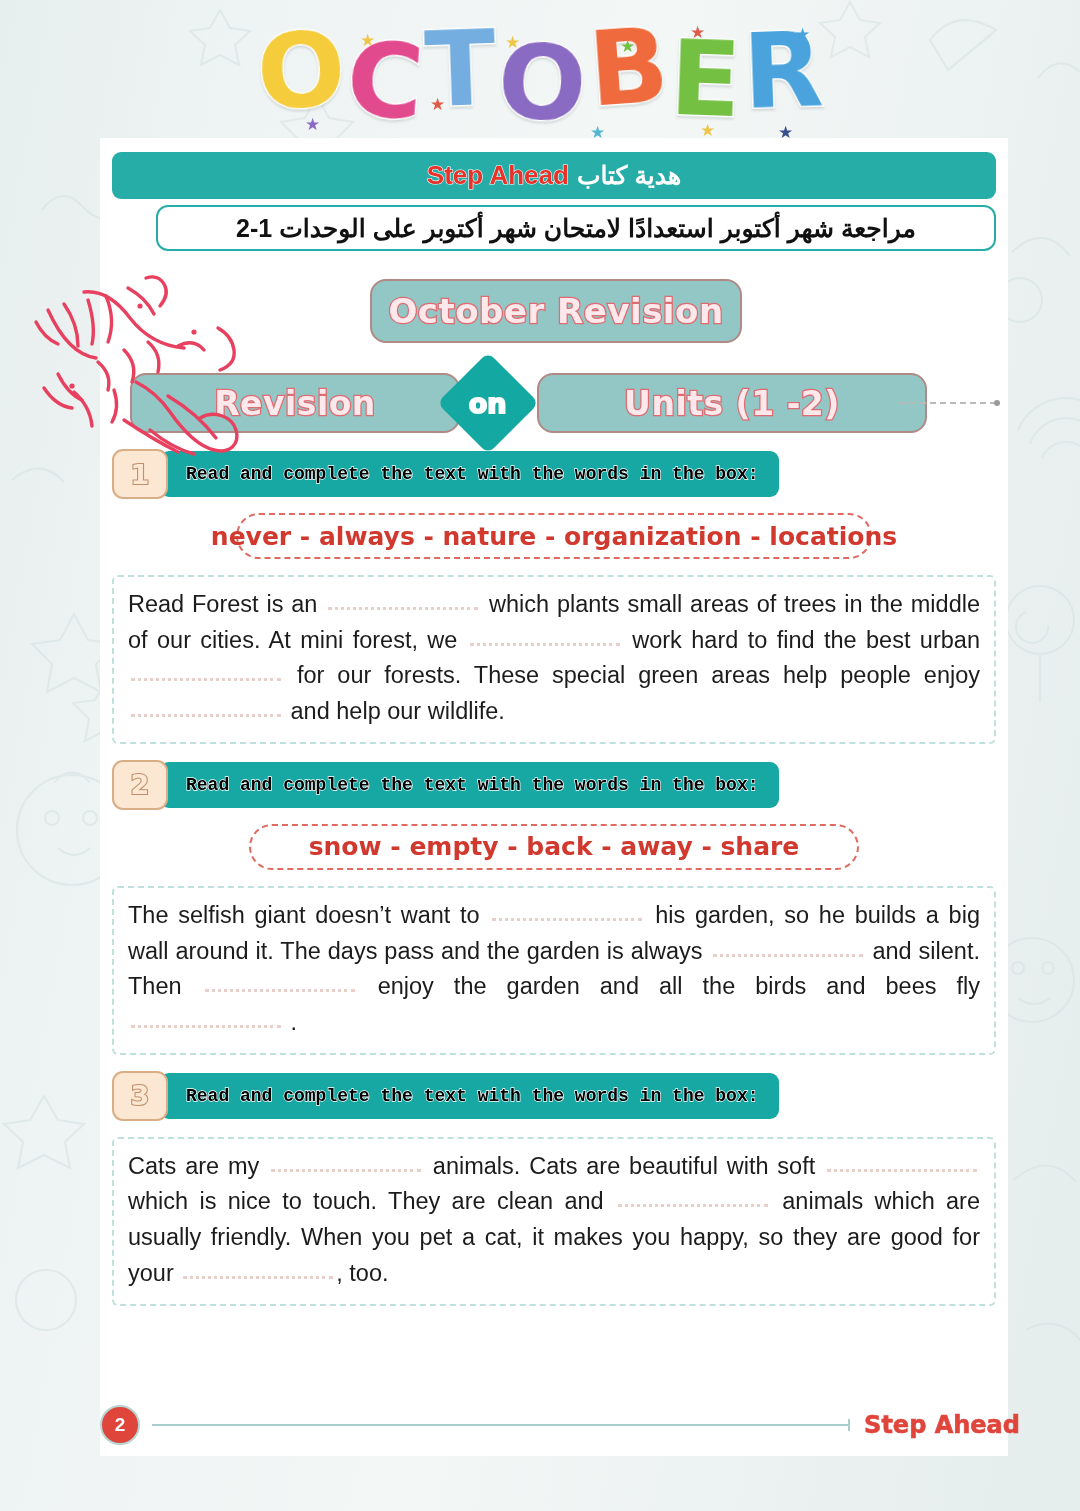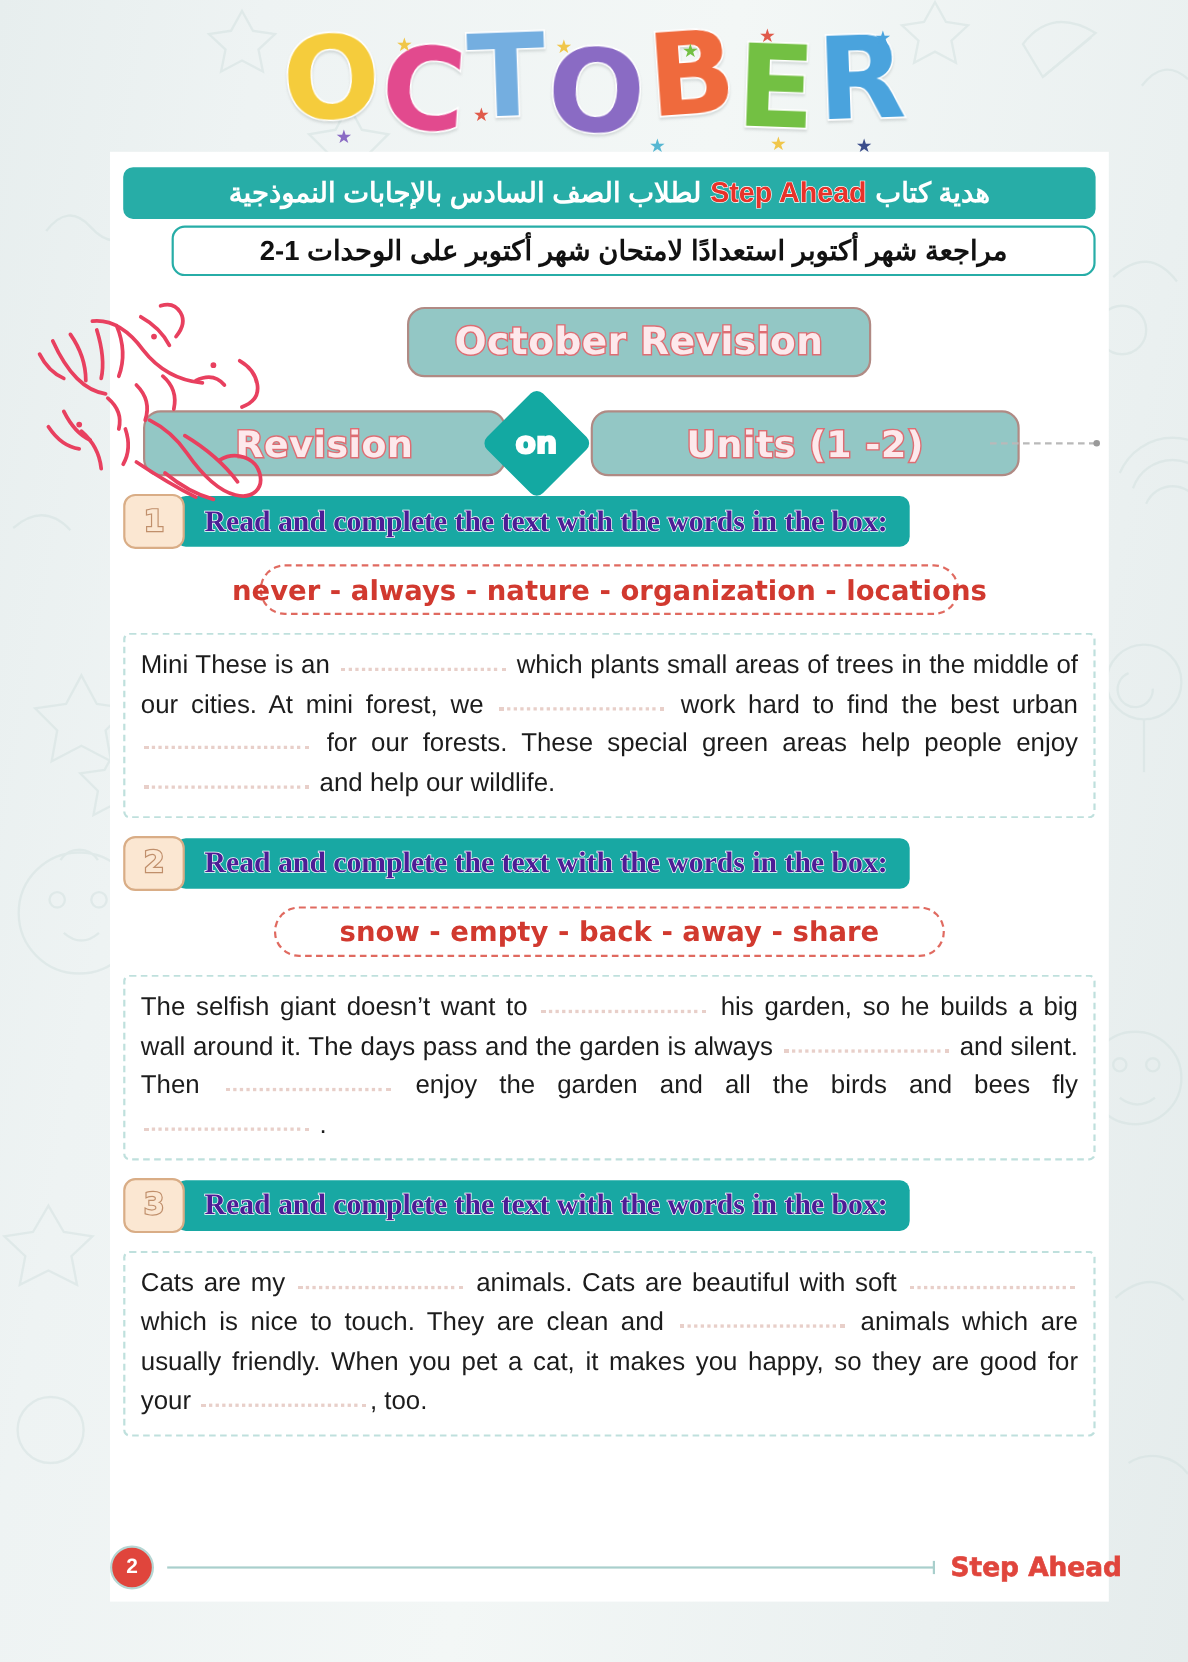--- a/index.html
+++ b/index.html
@@ -132,21 +132,21 @@
     color: #fde9ec;
     -webkit-text-stroke: 2.6px #de6d73;
     paint-order: stroke fill;
     letter-spacing: .5px;
   }
 
   .pill-revision {
     position: absolute;
     left: 258px;
     top: 6px;
-    width: 422px;
+    width: 372px;
     height: 64px;
   }
   .pill-revision .pill-text { font-size: 34px; }
 
   .pill-exercises {
     position: absolute;
     left: 18px;
     top: 100px;
     width: 330px;
     height: 60px;
@@ -243,24 +243,24 @@
     margin-left: -8px;
     height: 46px;
     background: #18a8a3;
     border-radius: 9px;
     display: flex;
     align-items: center;
     padding: 0 20px 0 26px;
     flex: 0 0 auto;
   }
   .ex-title-bar span {
-    font-family: Liberation Serif, serif;
-    font-size: 27px;
-    font-weight: bold;
-    color: #4c1d95;
+    font-family: Liberation Mono, monospace;
+    font-size: 18px;
+    font-weight: bold;
+    color: #000000;
     -webkit-text-stroke: 1.3px #ffffff;
     paint-order: stroke fill;
     white-space: nowrap;
   }
 
   .word-box {
     margin: 14px auto 0 auto;
     border: 2.5px dashed #e06a60;
     border-radius: 26px;
     height: 46px;
@@ -414,21 +414,20 @@
   <span class="oct-star" style="left:700px; top:118px; color:#f0c64a;">★</span>
   <span class="oct-star" style="left:795px; top:22px;  color:#4aa3dd;">★</span>
   <span class="oct-star" style="left:778px; top:120px; color:#3b4e8c;">★</span>
 </div>
 
 <div class="card">
 
   <div class="ar-bar ar-bar-1">
     <span>هدية كتاب</span>
     <span class="ar-brand-red">Step Ahead</span>
-    <span>لطلاب الصف السادس بالإجابات النموذجية</span>
   </div>
 
   <div class="ar-bar ar-bar-2">
     <span>مراجعة شهر أكتوبر استعدادًا لامتحان شهر أكتوبر على الوحدات 1-2</span>
   </div>
 
   <div class="title-zone">
 
     <div class="pill pill-revision">
       <span class="pill-text">October Revision</span>
@@ -453,21 +452,21 @@
     <div class="ex-head">
       <div class="ex-num">1</div>
       <div class="ex-title-bar">
         <span>Read and complete the text with the words in the box:</span>
       </div>
     </div>
     <div class="word-box wb-1">
       <span>never - always - nature - organization - locations</span>
     </div>
     <div class="passage">
-      <span>Mini These is an </span><span class="blank"></span><span> which plants small areas of trees in the middle of our cities. At mini forest, we </span><span class="blank"></span><span> work hard to find the best urban </span><span class="blank"></span><span> for our forests. These special green areas help people enjoy </span><span class="blank"></span><span> and help our wildlife.</span>
+      <span>Read Forest is an </span><span class="blank"></span><span> which plants small areas of trees in the middle of our cities. At mini forest, we </span><span class="blank"></span><span> work hard to find the best urban </span><span class="blank"></span><span> for our forests. These special green areas help people enjoy </span><span class="blank"></span><span> and help our wildlife.</span>
     </div>
   </div>
 
   <div class="exercise">
     <div class="ex-head">
       <div class="ex-num">2</div>
       <div class="ex-title-bar">
         <span>Read and complete the text with the words in the box:</span>
       </div>
     </div>

